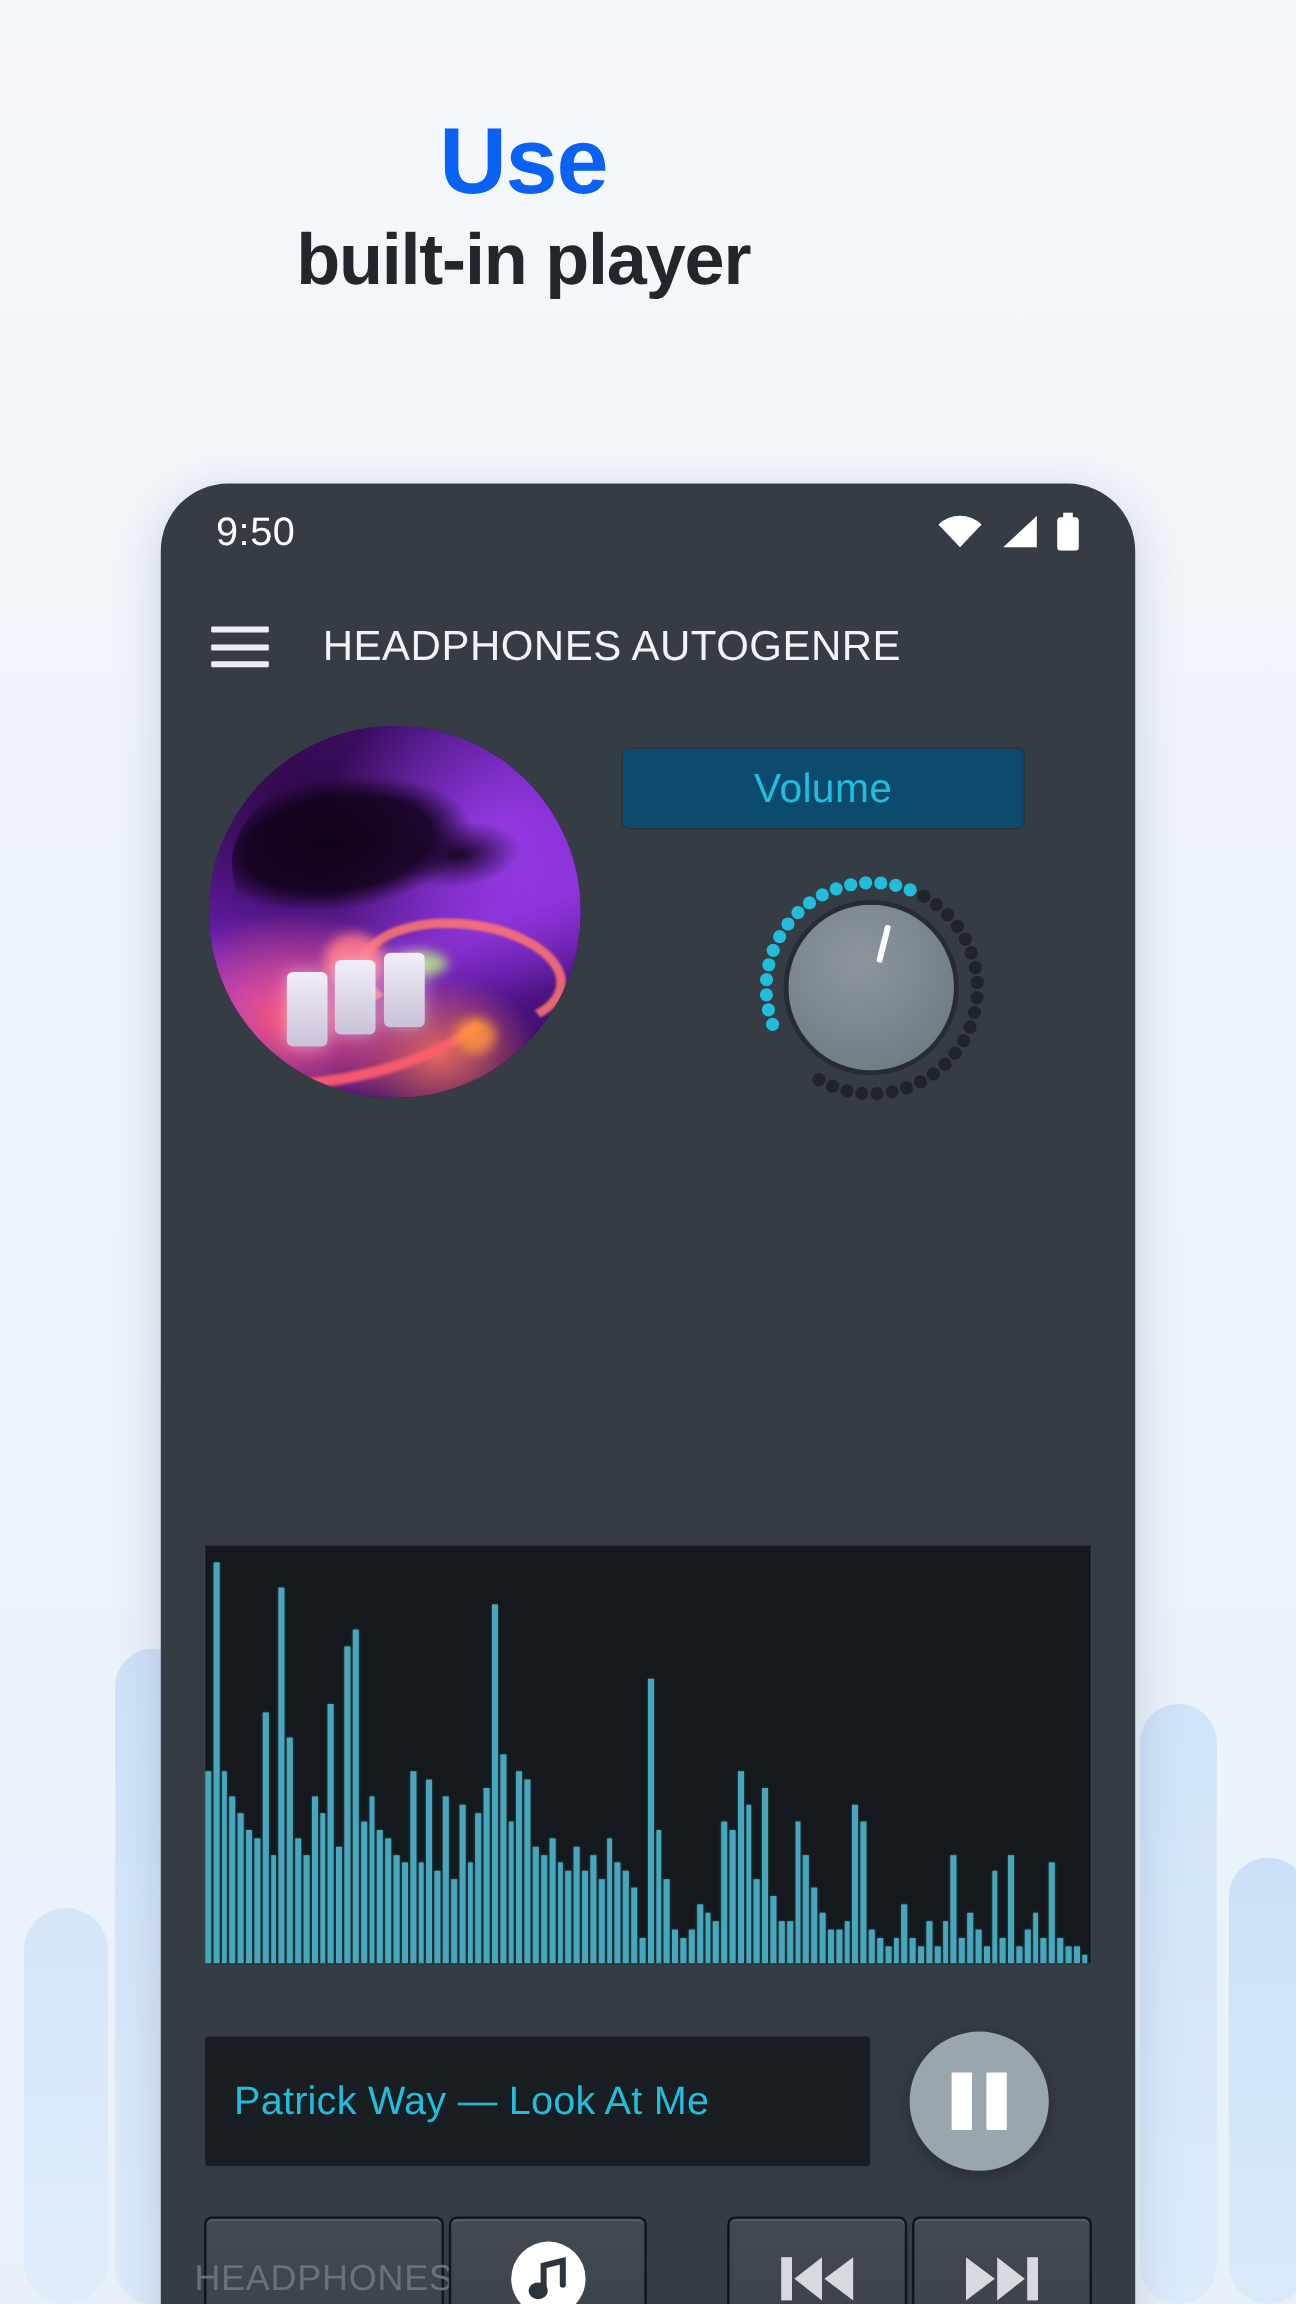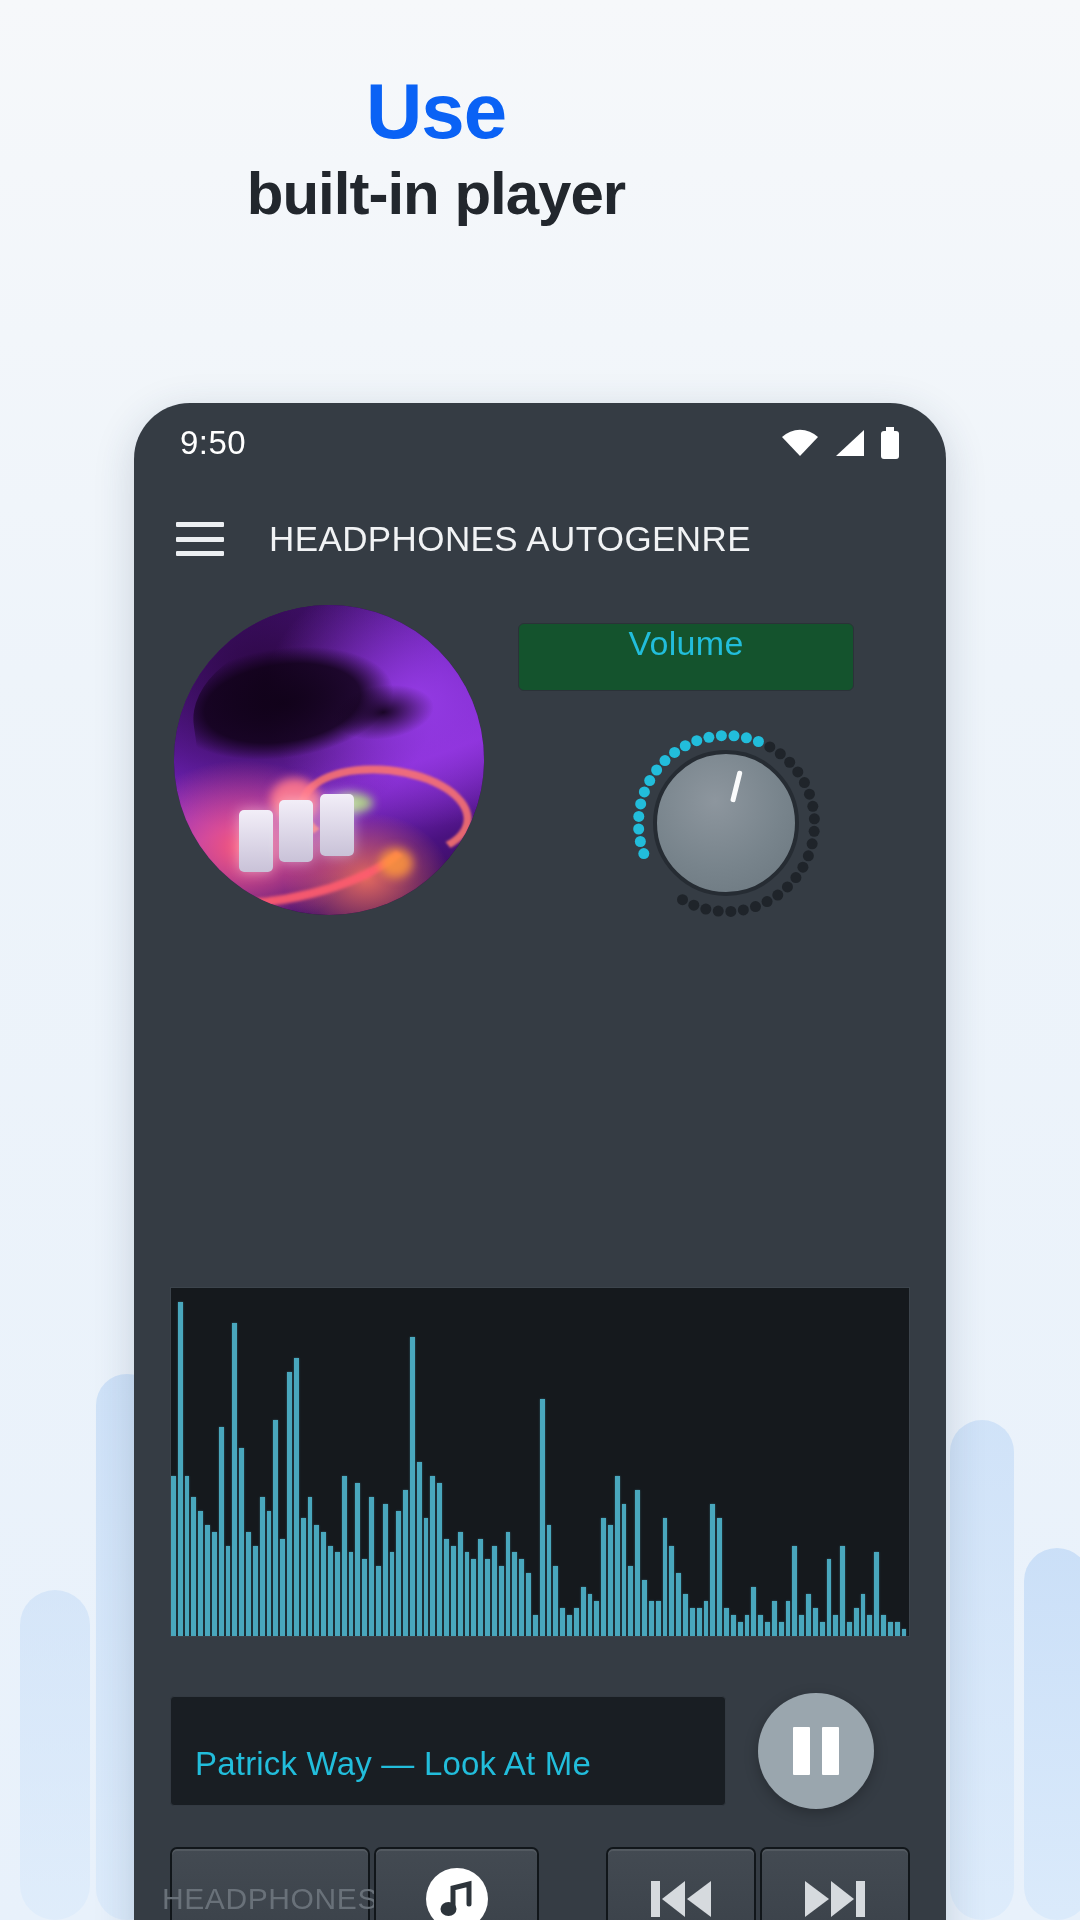--- a/index.html
+++ b/index.html
@@ -9,21 +9,21 @@
     background:linear-gradient(180deg,#f6f8fa 0%,#eef4fa 35%,#e8f1fb 100%);
     position:relative; overflow:hidden;
   }
 
   
   .bg-bars{ position:absolute; left:0; top:0; width:1080px; height:1920px; z-index:0; }
   .bg-bar{ position:absolute; bottom:0; border-radius:60px;
            background:linear-gradient(180deg,#c5dcf7 0%,#d8e9fb 100%); opacity:.85; }
 
   
-  .headline{ position:absolute; top:71px; left:0; width:872px; text-align:center; z-index:3; }
+  .headline{ position:absolute; top:94px; left:0; width:872px; text-align:center; z-index:3; }
   .headline .h-use{
     display:block; font-size:78px; font-weight:bold; line-height:1.04;
     letter-spacing:-1px;
   }
   .headline .h-sub{
     display:block; font-size:60px; font-weight:bold; line-height:1.2;
     letter-spacing:-1px; margin-top:6px;
   }
 
   
@@ -96,22 +96,22 @@
   .art .d3{ left:52%; bottom:33%; width:38px; height:20px; background:rgba(190,255,120,.75); }
 
   .bio-badge{
     position:absolute; right:-18px; bottom:-2px; width:96px; height:96px; border-radius:50%;
     background:#6b7680; color:#fff; display:flex; align-items:center; justify-content:center;
     font-size:32px; letter-spacing:.5px;
   }
 
   .vol-label{
     position:absolute; left:384px; top:28px; width:336px; height:68px;
-    background:#14532d; border-radius:6px; border:1px solid #2b3238;
-    display:flex; justify-content:center;
+    background:#0c4a6e; border-radius:6px; border:1px solid #2b3238;
+    display:flex; align-items:center; justify-content:center;
     font-size:34px; letter-spacing:.3px;
   }
 
   .knob-wrap{ position:absolute; left:492px; top:128px; width:200px; height:200px; }
   .knob-dots{ position:absolute; inset:0; }
   .knob-dots span{ position:absolute; width:11px; height:11px; border-radius:50%;
                    left:50%; top:50%; margin:-5.5px 0 0 -5.5px; }
   .knob-body{
     position:absolute; left:27px; top:27px; width:146px; height:146px; border-radius:50%;
     background:radial-gradient(circle at 42% 34%, #8d969e 0%, #78848c 55%, #6a767e 100%);
@@ -130,21 +130,21 @@
     display:flex; align-items:flex-end; gap:0; overflow:hidden;
   }
   .spectrum-box .sb{ flex:1 1 auto; background:#49a7bd; margin-right:2px;
                      box-shadow:0 0 2px rgba(90,200,225,.45); }
 
   
   .track-row{ position:absolute; left:0; top:1288px; width:812px; height:120px; padding:0 36px;
               display:flex; align-items:center; }
   .track-field{
     width:556px; height:110px; background:#191e23; border:1px solid #333a42; border-radius:4px;
-    display:flex; align-items:flex-end; padding:22px 24px;
+    display:flex; align-items:center; padding:22px 24px;
     font-size:33px; letter-spacing:.2px; overflow:hidden; white-space:nowrap;
   }
   .play-btn{
     margin-left:32px; width:116px; height:116px; border-radius:50%;
     background:#9aa6ae; display:flex; align-items:center; justify-content:center; gap:12px;
     box-shadow:0 4px 14px rgba(0,0,0,.25);
   }
   .play-btn i{ display:block; width:17px; height:48px; background:#fff; border-radius:1px; }
 
   

